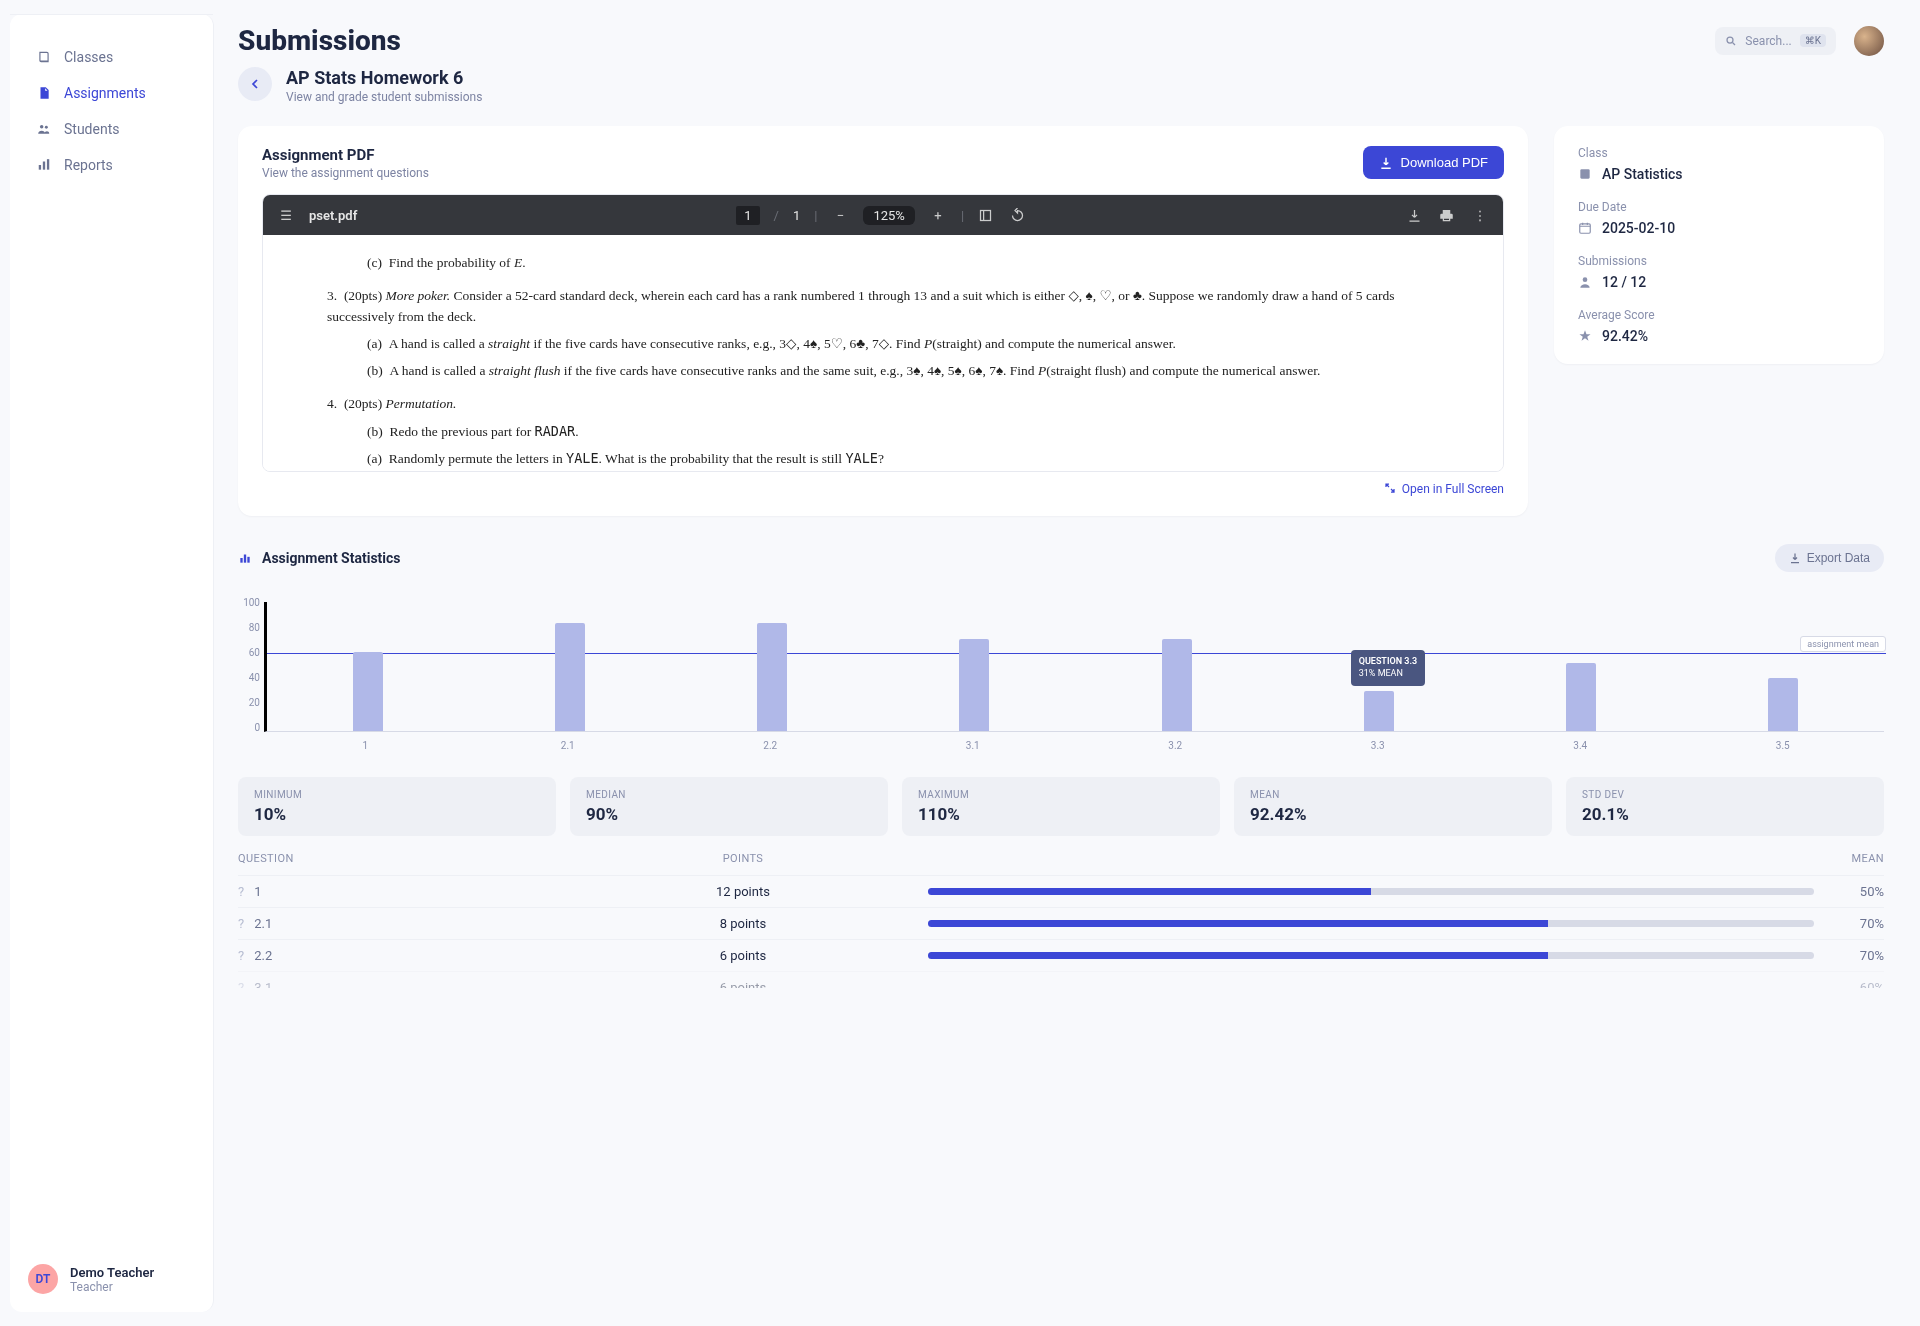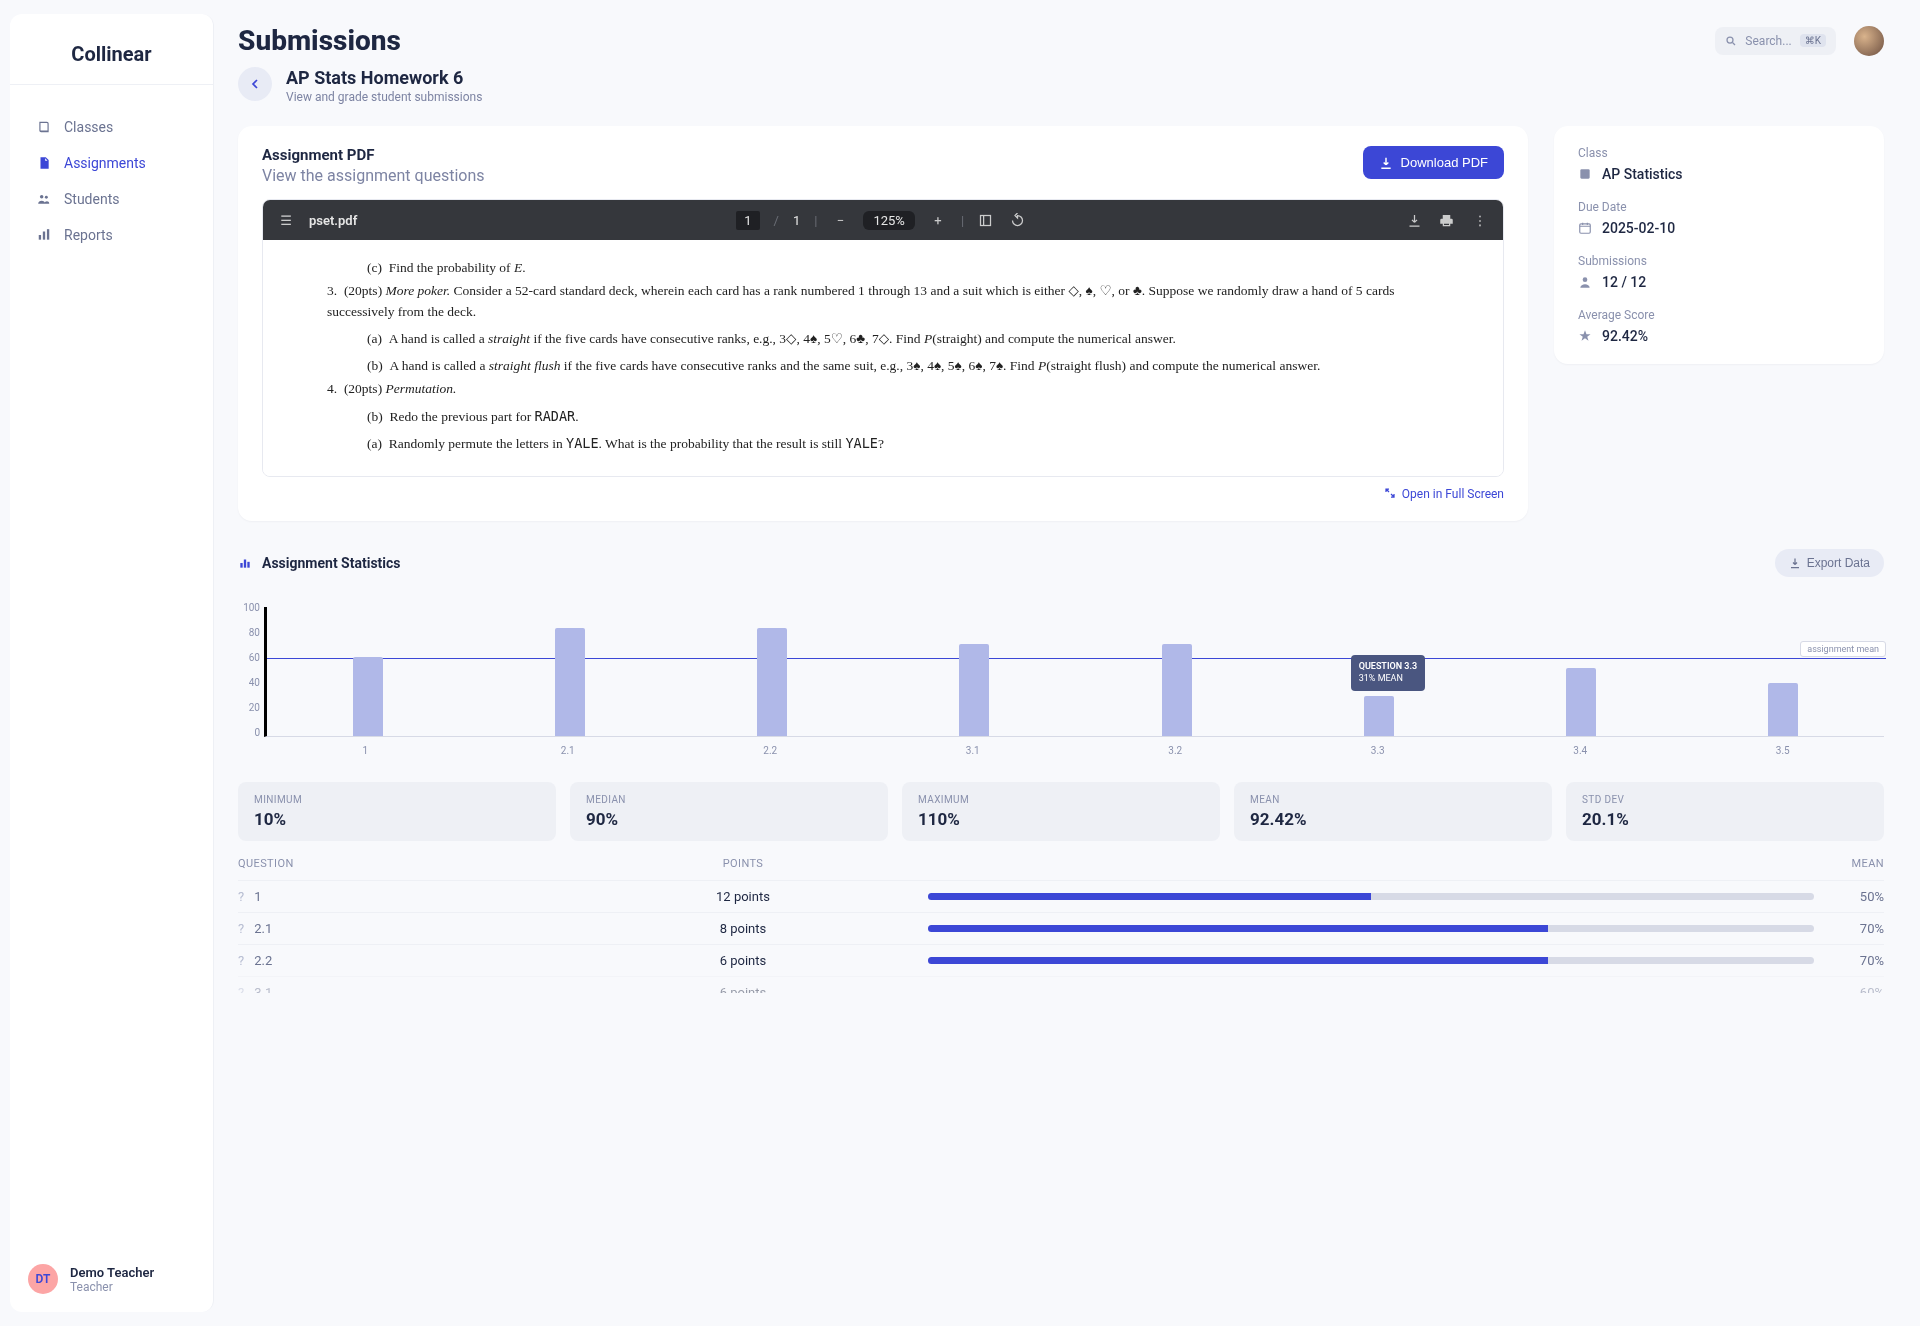--- a/index.html
+++ b/index.html
@@ -31,33 +31,33 @@
 .sub-head { display: flex; align-items: flex-start; gap: 14px; margin: 10px 0 22px; }
 .back-btn { width: 34px; height: 34px; border-radius: 50%; background: #e8ebf5; display: flex; align-items: center; justify-content: center; color: #3c47d6; cursor: pointer; }
 .sub-title { font-size: 18px; font-weight: 700; color: #1e2742; }
 .sub-desc { font-size: 12px; color: #7d84a3; margin-top: 2px; }
 
 .grid-2 { display: grid; grid-template-columns: 1fr 330px; gap: 26px; align-items: start; }
 
 .card { background: #fff; border-radius: 14px; padding: 20px 24px; box-shadow: 0 1px 2px rgba(20,30,60,.04); }
 .card-head { display: flex; justify-content: space-between; align-items: flex-start; margin-bottom: 14px; }
 .card-title { font-size: 15px; font-weight: 700; color: #1e2742; }
-.card-sub { font-size: 16px; color: #7d84a3; margin-top: 2px; }
+.card-sub { font-size: 12px; color: #7d84a3; margin-top: 2px; }
 .btn-primary { background: #3c47d6; color: #fff; border: none; border-radius: 8px; padding: 9px 16px; font-size: 13px; font-weight: 500; display: inline-flex; align-items: center; gap: 8px; cursor: pointer; }
 
 
 .pdf { border-radius: 8px; overflow: hidden; border: 1px solid #e7e9f0; }
 .pdf-bar { background: #35373c; color: #e6e6e6; height: 40px; display: flex; align-items: center; padding: 0 14px; gap: 14px; font-size: 13px; }
 .pdf-bar .spacer { flex: 1; }
 .pdf-bar .pg-cur { background: #1f2024; padding: 2px 8px; border-radius: 2px; }
 .pdf-bar .zoom { background: #1f2024; padding: 2px 10px; border-radius: 6px; }
 .pdf-bar .ib { width: 18px; text-align: center; cursor: pointer; opacity: .85; }
 .pdf-bar .sep { color: #6a6d75; }
 .pdf-page { background: #fff; padding: 12px 64px 10px; font-family: Georgia, 'Times New Roman', serif; font-size: 13.5px; color: #222; line-height: 1.55; height: 236px; overflow: hidden; }
-.pdf-page .li-n { margin-top: 2px; }
+.pdf-page .li-n { margin-top: 12px; }
 .pdf-page .sub { margin-left: 40px; margin-top: 6px; text-indent: -22px; padding-left: 22px; }
 .pdf-page i { font-style: italic; }
 .open-full { text-align: right; color: #3c47d6; font-size: 12px; margin-top: 10px; display: flex; justify-content: flex-end; gap: 6px; cursor: pointer; }
 
 
 .meta-row { margin-bottom: 18px; }
 .meta-label { font-size: 12px; color: #8a91ad; margin-bottom: 6px; }
 .meta-val { display: flex; align-items: center; gap: 10px; font-size: 14px; color: #1e2742; font-weight: 500; }
 
 
@@ -97,21 +97,20 @@
 .q-mean { text-align: right; color: #6b7391; }
 
 svg { display: block; }
 </style>
 </head>
 <body>
 
 <div class="app">
 
   <aside class="sidebar">
-    <div class="brand">Collinear</div>
     <hr class="brand-hr">
     <nav class="nav">
       <div class="nav-item">
         <span class="ico">
             <svg width="14" height="14" viewBox="0 0 24 24" fill="currentColor">
               <path d="M4 3h13a3 3 0 013 3v15H7a3 3 0 01-3-3V3zm2 2v12a1 1 0 001 1h11V6a1 1 0 00-1-1H6z"></path>
             </svg>
           </span>
         <span>Classes</span>
       </div>

